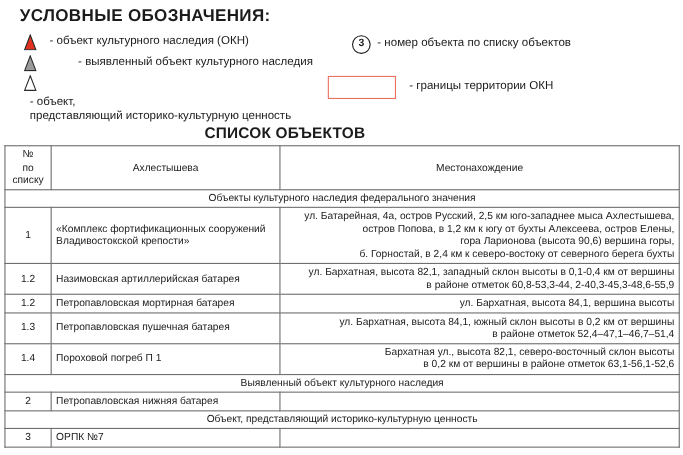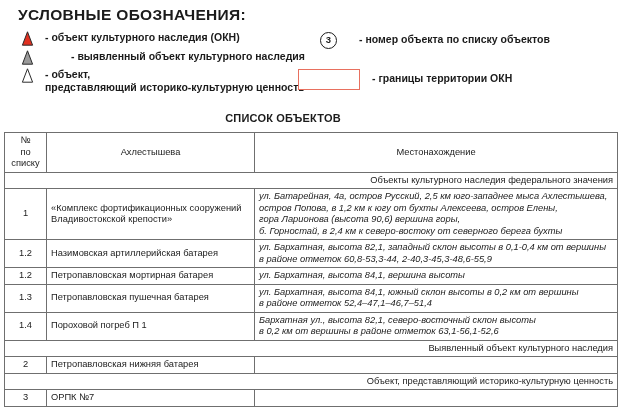--- a/index.html
+++ b/index.html
@@ -41,60 +41,58 @@
     flex: 0 0 18px;
     display: flex;
     justify-content: center;
     align-items: flex-start;
   }
   .legend-text {
     font-size: 10.5px;
     line-height: 12.5px;
     white-space: pre-line;
     padding-left: 9px;
-    font-weight: bold;
   }
   #lg1 { left: 18px; top: 31px; }
   #lg2 { left: 18px; top: 50px; gap: 26px; }
-  #lg3 { left: 18px; top: 68px; }
+  #lg3 { left: 18px; top: 68px; flex-direction: column; }
 
   
   #lgA { left: 320px; top: 32px; display: flex; align-items: flex-start; }
   .circle-num {
     width: 15px; height: 15px;
     border: 1.2px solid #1b1b1b;
     border-radius: 50%;
     font-size: 9.5px;
     line-height: 14px;
     text-align: center;
     flex: 0 0 15px;
     font-weight: bold;
   }
-  #lgA .legend-text { padding-left: 22px; line-height: 15px; }
+  #lgA .legend-text { padding-left: 6px; line-height: 15px; }
 
   
   #lgB { left: 298px; top: 69px; display: flex; align-items: flex-start; }
   #boundary-swatch {
     width: 60px; height: 19px;
     border: 1.6px solid #e8705f;
     background: #ffffff;
     flex: 0 0 60px;
   }
   #lgB .legend-text { padding-left: 12px; line-height: 19px; }
 
   
   #table-title {
     position: absolute;
     left: 0; top: 112px;
     width: 518px;
     text-align: center;
-    font-size: 11px;
+    font-size: 14px;
     font-weight: bold;
     letter-spacing: .2px;
-    margin-left: 24px;
   }
 
   
   #objects-table {
     position: absolute;
     left: 4px;
     top: 132px;
     width: 613px;
     border-collapse: collapse;
     table-layout: fixed;
@@ -108,25 +106,25 @@
     line-height: 11.5px;
   }
   .col-no   { width: 42px; text-align: center; }
   .col-name { width: 208px; }
   .col-loc  { width: 363px; }
 
   thead td { text-align: center; padding: 3px 4px; }
   td.hdr-no { line-height: 10.5px; }
 
   .section-row td {
-    text-align: right;
+    text-align: center;
     padding: 3px 4px;
   }
   .cell-name { text-align: left; white-space: pre-line; }
-  .cell-loc  { text-align: left; white-space: pre-line; font-style: italic; }
+  .cell-loc  { text-align: right; white-space: pre-line; }
   .cell-no { text-align: center; }
 </style>
 </head>
 <body>
 
 <div id="legend">
 
   <div id="legend-title">УСЛОВНЫЕ ОБОЗНАЧЕНИЯ:</div>
 
   <div class="legend-row" id="lg1">

